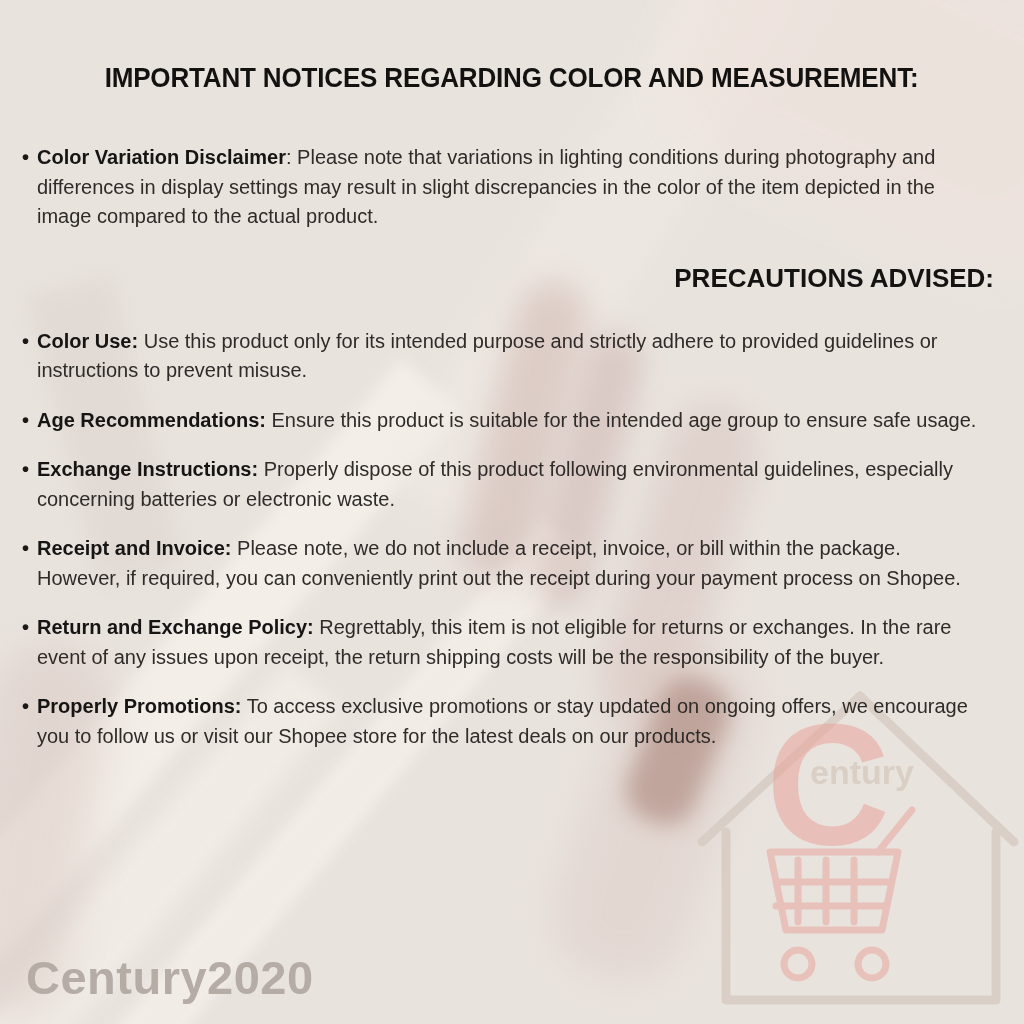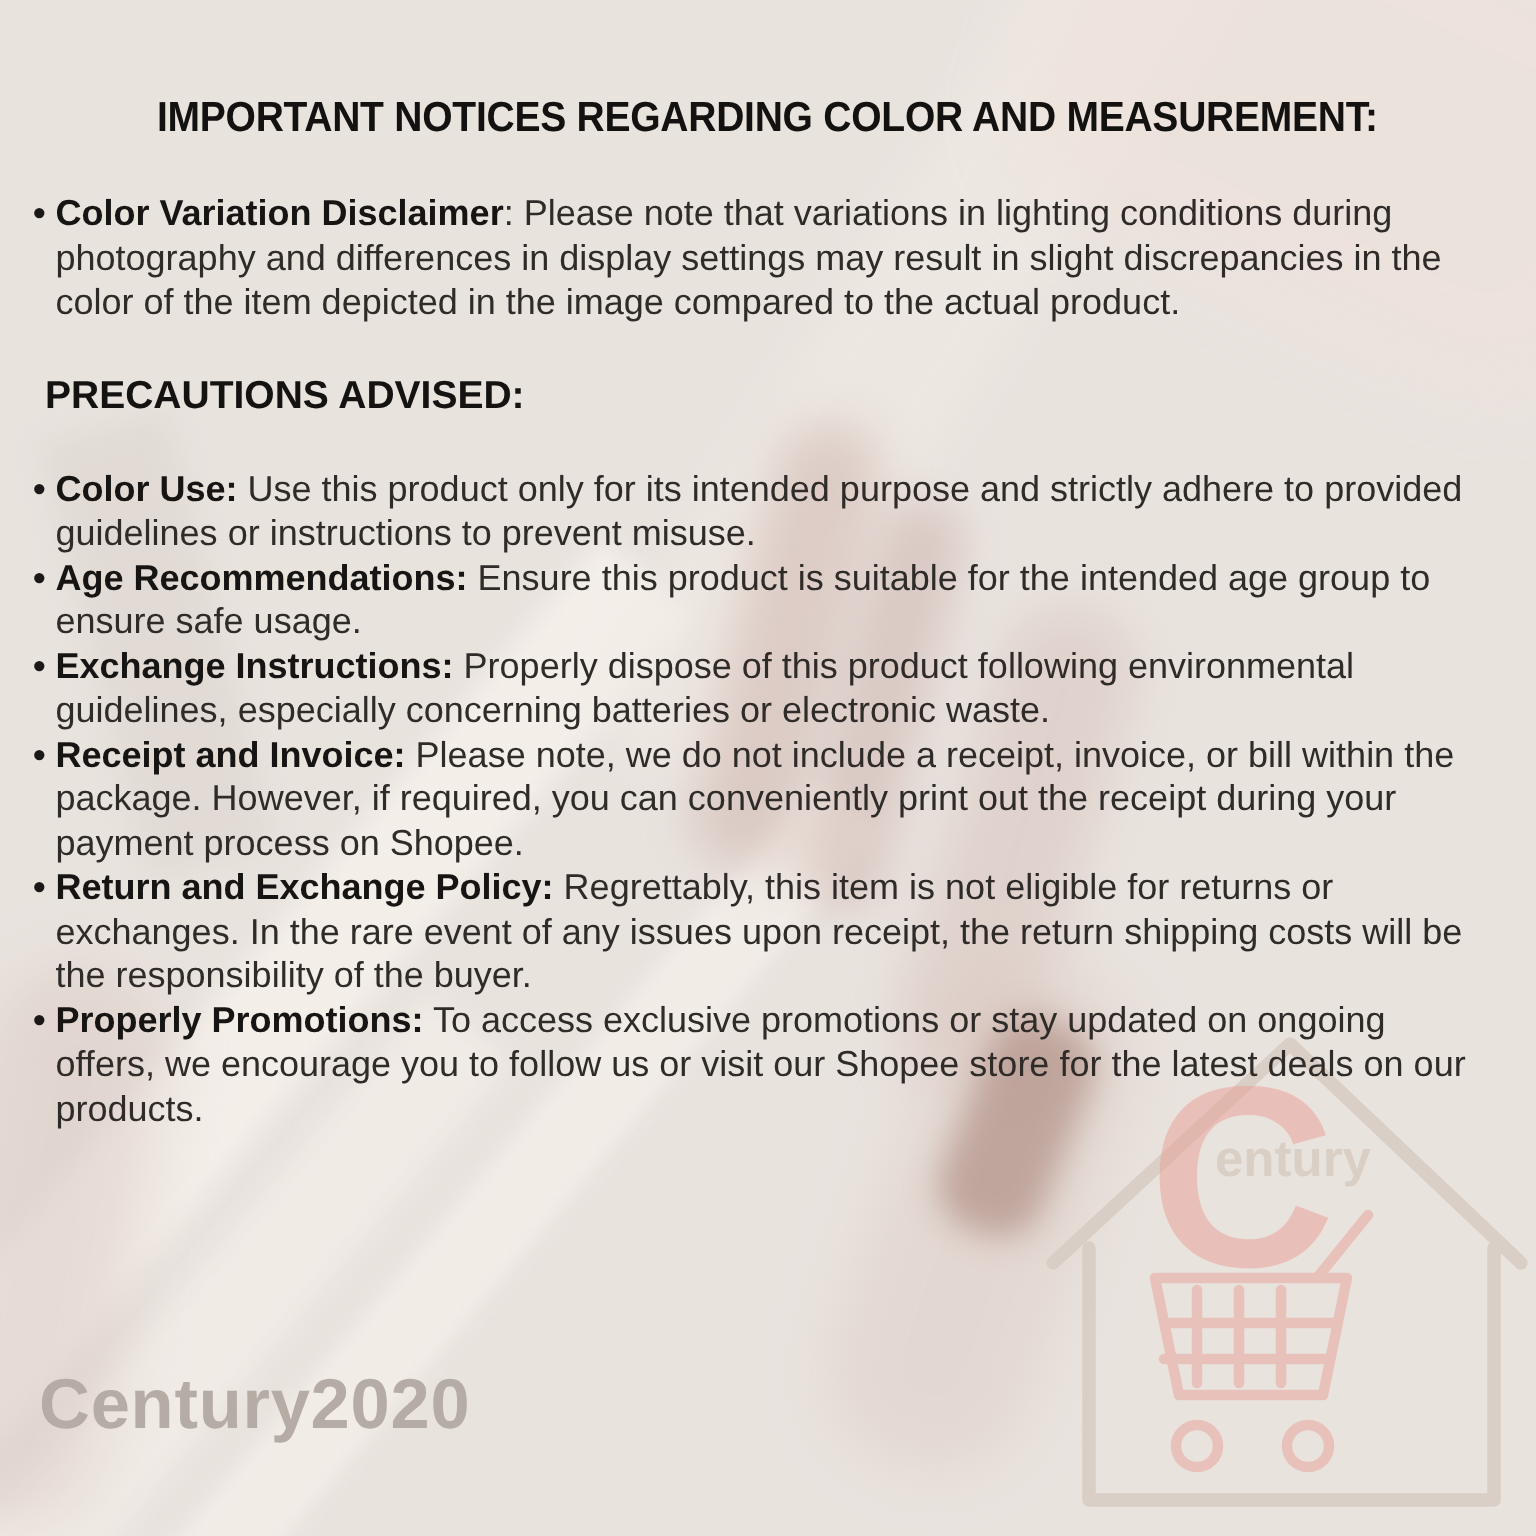--- a/index.html
+++ b/index.html
@@ -22,43 +22,43 @@
   .bg-blob2{left:560px;top:330px;width:56px;height:280px;background:#c9aca6;border-radius:36px;transform:rotate(14deg);filter:blur(14px);opacity:.45;}
   .bg-blob3{left:632px;top:398px;width:92px;height:330px;background:#d3bbb4;border-radius:46px;transform:rotate(17deg);filter:blur(18px);opacity:.42;}
   .bg-blob4{left:588px;top:640px;width:135px;height:345px;background:#d8c2bb;border-radius:60px;transform:rotate(19deg);filter:blur(22px);opacity:.35;}
   .bg-blob5{left:690px;top:-60px;width:420px;height:270px;background:#efe2dc;border-radius:80px;transform:rotate(24deg);filter:blur(24px);opacity:.65;}
   .bg-blob6{left:-30px;top:640px;width:120px;height:380px;background:#d8c6bf;border-radius:60px;transform:rotate(10deg);filter:blur(20px);opacity:.45;}
   .bg-blob7{left:642px;top:676px;width:72px;height:150px;background:#9d7468;border-radius:30px;transform:rotate(22deg);filter:blur(11px);opacity:.5;}
 
   
   .content{position:relative;z-index:2;padding:62px 30px 0 30px;}
   .title{
-    margin:0 0 34px 0;text-align:center;
+    margin:0 0 49px 0;text-align:center;
     font-size:28px;font-weight:700;color:#131211;letter-spacing:-.2px;
   }
   .title-inner{display:inline-block;transform:scaleX(.93);transform-origin:center;}
   .section-heading{
-    margin:31px 0 33px 0;text-align:left;
+    margin:31px 0 33px 0;text-align:right;
     font-size:26px;font-weight:700;color:#141312;letter-spacing:0;
   }
   ul.notice-list{list-style:none;margin:0 0 0 -8px;padding:0 7px 0 0;}
   ul.notice-list li{
     position:relative;padding-left:15px;
-    font-size:24px;line-height:29.5px;color:#2f2b28;
+    font-size:20px;line-height:29.5px;color:#2f2b28;margin-top:20px;
   }
   ul.notice-list li::before{
     content:"\2022";
     position:absolute;left:0;top:0;
     font-weight:700;color:#1a1918;
   }
   .lbl{font-weight:700;color:#161514;}
 
   
   .watermark{
-    position:absolute;left:26px;top:908px;z-index:3;
+    position:absolute;left:26px;top:950px;z-index:3;
     font-size:47px;font-weight:700;letter-spacing:.5px;color:#b5aca6;
   }
   .logo{position:absolute;left:680px;top:682px;z-index:1;}
   .logo text{font-family:"Liberation Sans", sans-serif;}
 </style>
 </head>
 <body>
 
 <div class="canvas">
 

